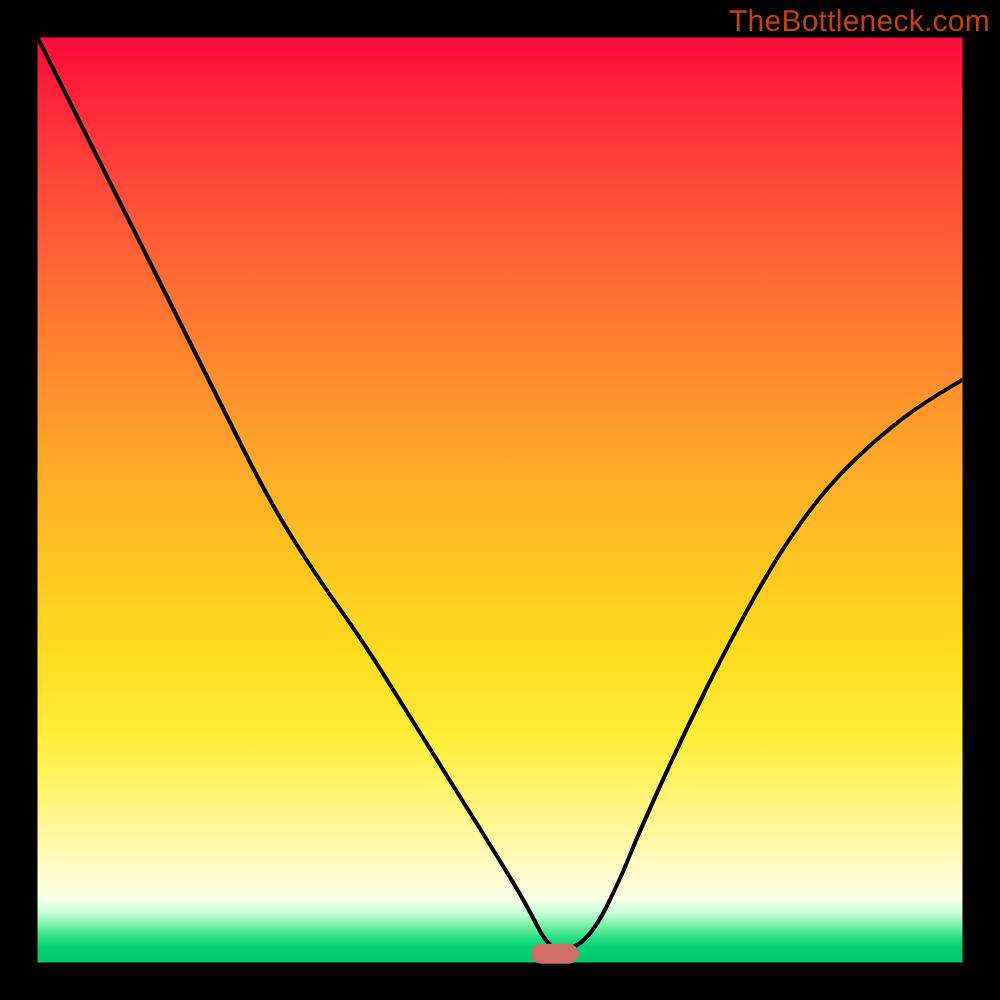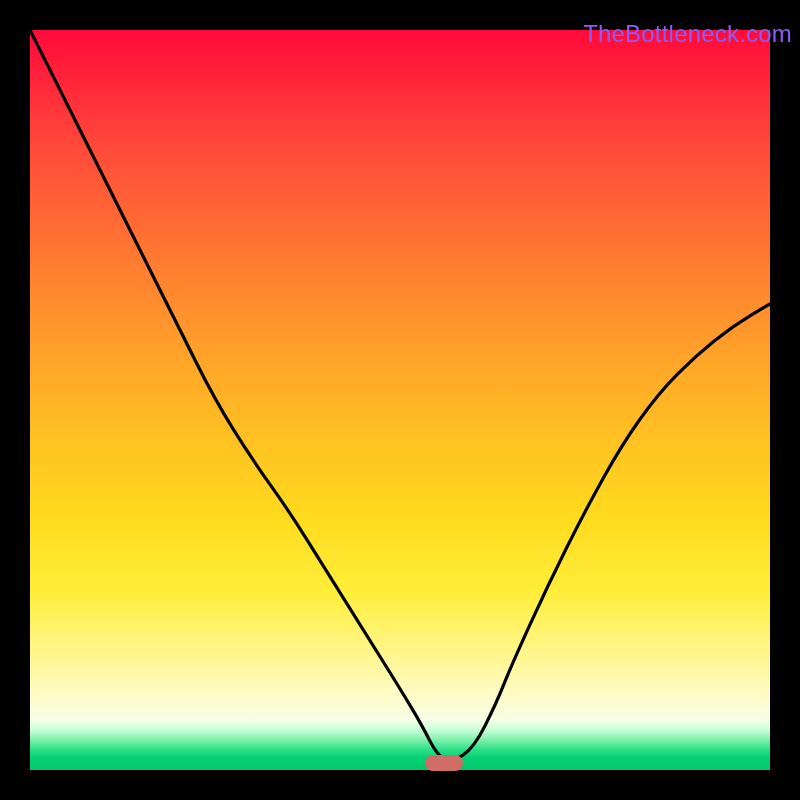--- a/index.html
+++ b/index.html
@@ -40,23 +40,23 @@
       #f7ffe6 93.2%,
       #c8ffd8 94.6%,
       #7af0a8 96.0%,
       #2adf86 97.3%,
       #06d072 98.3%,
       #04c86c 100%
     );
   }
   .watermark {
     position: absolute;
-    top: 20px;
+    top: 4px;
     right: 8px;
-    color: #8b5cf6;
+    color: #c2410c;
     font-size: 24px;
     font-weight: 400;
     letter-spacing: 0.2px;
     z-index: 5;
     user-select: none;
     text-align: center;
   }
   svg.curve {
     position: absolute;
     left: 0;

